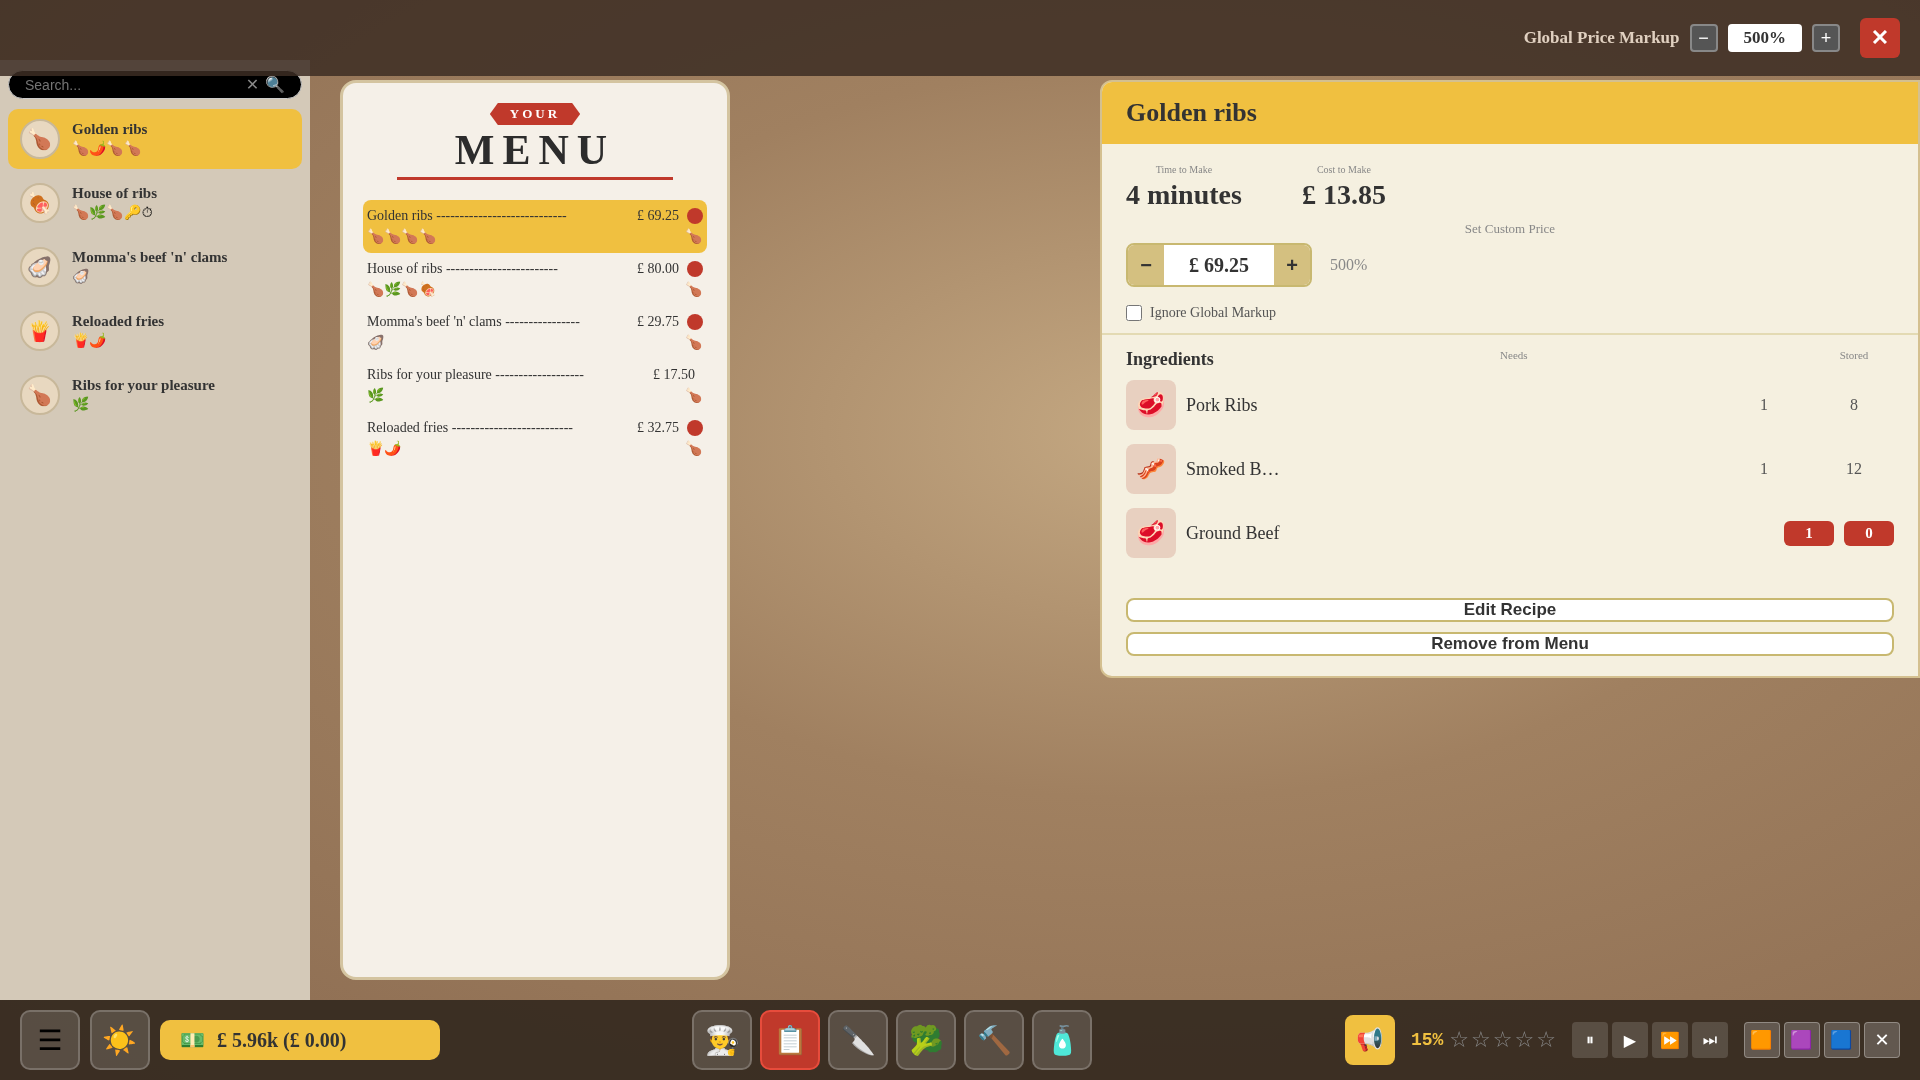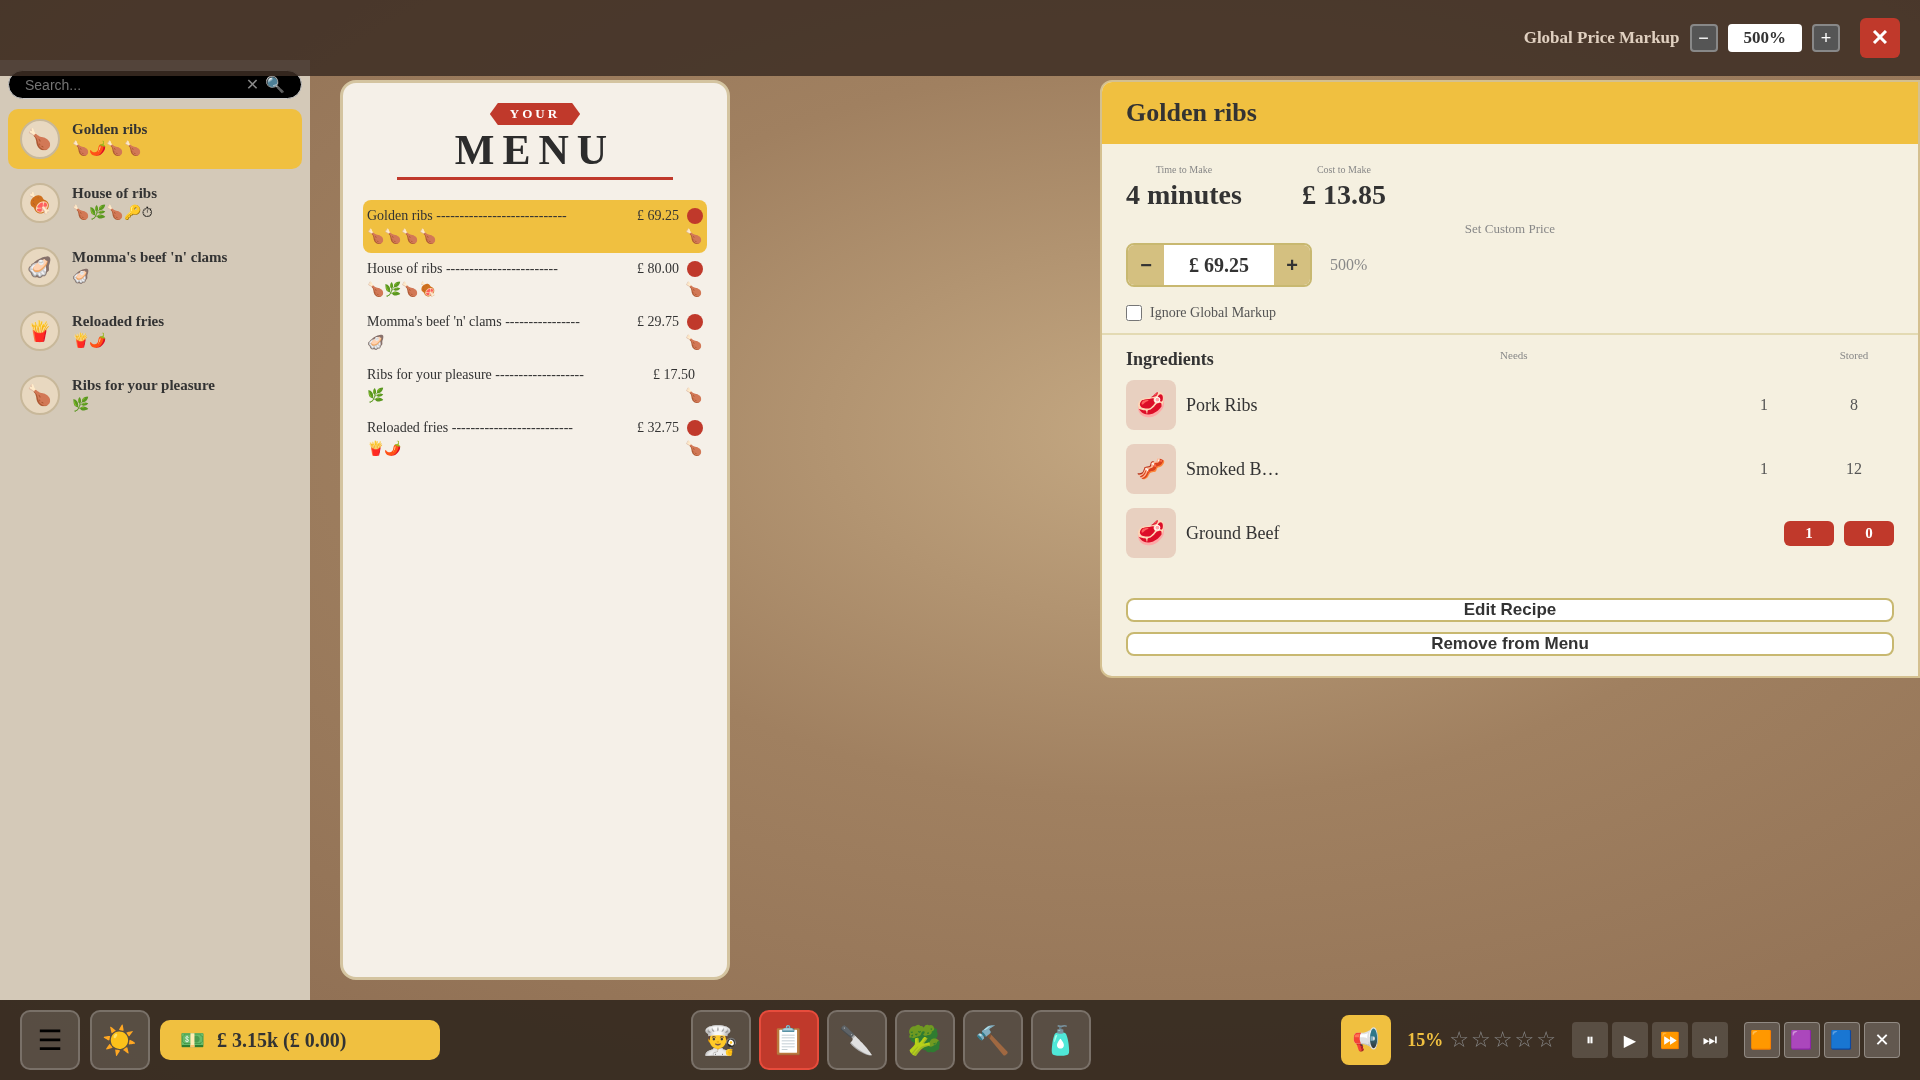--- a/index.html
+++ b/index.html
@@ -554,20 +554,21 @@
     .star-rating {
       display: flex;
       align-items: center;
       gap: 6px;
     }
 
     .star-percent {
       color: #f0c040;
       font-size: 18px;
       font-weight: bold;
+      font-family: Liberation Mono, monospace;
     }
 
     .stars {
       display: flex;
       gap: 2px;
     }
 
     .star {
       color: #888;
       font-size: 22px;
@@ -824,21 +825,21 @@
     <button class="action-btn">Remove from Menu</button>
   </div>
 </div>
 
 <div class="bottom-bar">
   <div style="display:flex;align-items:center;gap:10px;">
     <button class="nav-icon">☰</button>
     <button class="nav-icon">☀️</button>
     <div class="money-display">
       <span>💵</span>
-      <span>£ 3.15k (£ 0.00)</span>
+      <span>£ 5.96k (£ 0.00)</span>
     </div>
   </div>
 
   <div class="bottom-nav-icons">
     <div class="nav-icon">👨‍🍳</div>
     <div class="nav-icon active">📋</div>
     <div class="nav-icon">🔪</div>
     <div class="nav-icon">🥦</div>
     <div class="nav-icon">🔨</div>
     <div class="nav-icon">🧴</div>

